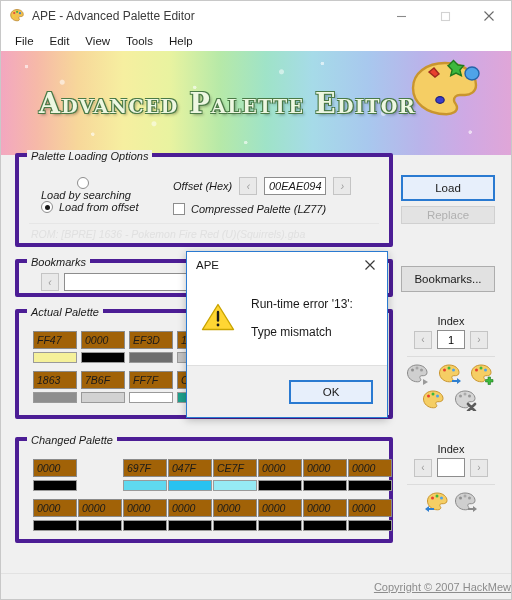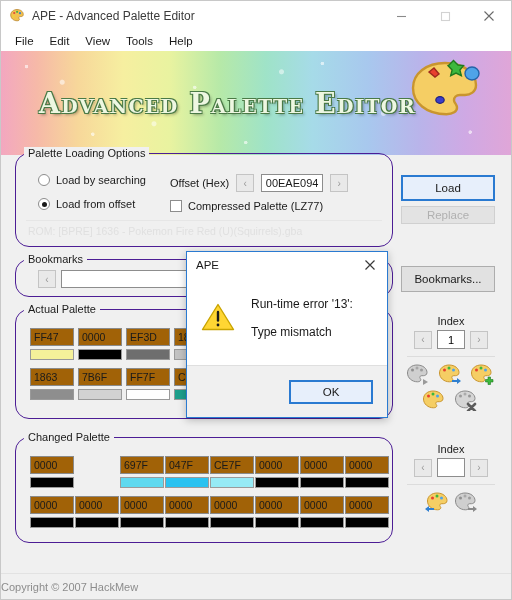--- a/index.html
+++ b/index.html
@@ -70,22 +70,23 @@
     text-shadow:
       -1px -1px 0 #4a7a46, 1px -1px 0 #4a7a46,
       -1px 1px 0 #4a7a46, 1px 1px 0 #4a7a46,
        2px 2px 3px rgba(0,0,0,.35);
     font-variant:small-caps;
   }
   .banner-palette { position:absolute; right:24px; top:8px; }
   
   .group {
     position:absolute;
-    border:1px solid #4c1d95;
-    border-radius:14px;
+    border:4px solid #4c1d95;
+    border-radius:2px;
+    font-style:italic;
   }
   .group-label {
     position:absolute; top:-7px; left:8px;
     background:#f0f0f0; padding:0 4px;
     font-size:11px; color:#1a1a1a;
   }
   #grp-loading { left:14px; top:152px; width:378px; height:94px; }
   #grp-bookmarks { left:14px; top:258px; width:378px; height:38px; }
   #grp-actual   { left:14px; top:308px; width:378px; height:110px; }
   #grp-changed  { left:14px; top:436px; width:378px; height:106px; }
@@ -137,22 +138,22 @@
   .index-title { font-size:11px; color:#1a1a1a; }
   .index-row { display:flex; align-items:center; justify-content:center; gap:5px; margin-top:3px; }
   .index-val { width:28px; height:19px; border:1px solid #8d8d8d; background:#fff;
     display:flex; align-items:center; justify-content:center; font-size:11px; }
   .idx-sep { height:1px; background:#dcdcdc; margin:7px 6px 6px 6px; }
   .icon-row { display:flex; justify-content:center; gap:6px; margin-top:2px; }
   
   .footer {
     position:absolute; left:0; right:0; bottom:0; height:26px;
     background:#f0f0f0; border-top:1px solid #e2e2e2;
-    display:flex; align-items:center; justify-content:flex-start;
-    font-size:11px; color:#8c8c8c;
+    display:flex; align-items:center; justify-content:flex-end;
+    font-size:11px; color:#8c8c8c;text-decoration:underline;
   }
   
   .dialog {
     position:absolute; left:185px; top:250px; width:202px; height:167px;
     background:#fff; border:1px solid #2a7ad1;
     box-shadow:0 2px 8px rgba(0,0,0,.25);
   }
   .dlg-title {
     height:26px; display:flex; align-items:center;
     font-size:11.5px; color:#1a1a1a; padding-left:9px;
@@ -222,21 +223,21 @@
         <path d="M40 6l4.5-4.5L49 6l5.5.6-3.6 4.4 1.4 5.6-5.3-2.6-5.3 2.6 1.4-5.6L39 6.6z" fill="#3db83d" stroke="#1f7a1f" stroke-width="1.4"></path>
         <path d="M63 8c4 0 7 3 7 6.5S67 21 63 21s-7-3-7-6.5S59 8 63 8z" fill="#4fa3e8" stroke="#2563a8" stroke-width="1.4"></path>
         <ellipse cx="31" cy="41" rx="4.2" ry="3.4" fill="#3b3ec9" stroke="#22237a" stroke-width="1.2"></ellipse>
       </svg>
     </div>
   </div>
 
   <div class="group" id="grp-loading">
     <span class="group-label">Palette Loading Options</span>
 
-    <div class="radio-row" style="left:22px; top:20px;">
+    <div class="radio-row" style="left:22px; top:20px;flex-direction:column;">
       <span class="radio"></span>
       <span class="lbl">Load by searching</span>
     </div>
     <div class="radio-row" style="left:22px; top:44px;">
       <span class="radio checked"></span>
       <span class="lbl">Load from offset</span>
     </div>
 
     <div style="position:absolute; left:154px; top:20px; display:flex; align-items:center; gap:7px;">
       <span class="lbl">Offset (Hex)</span>

